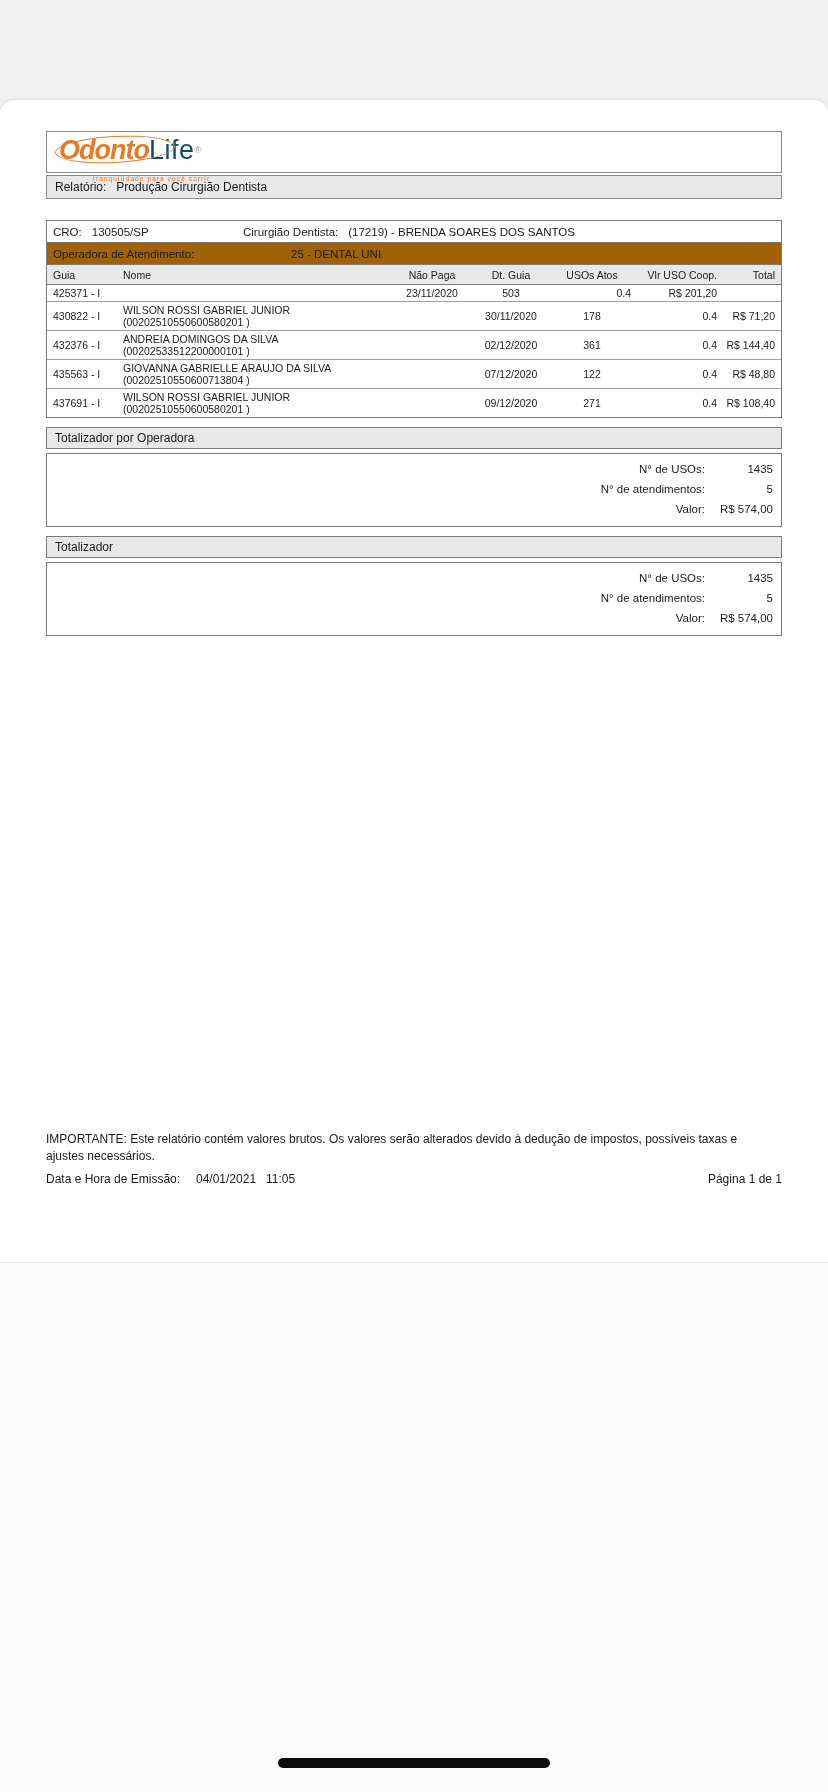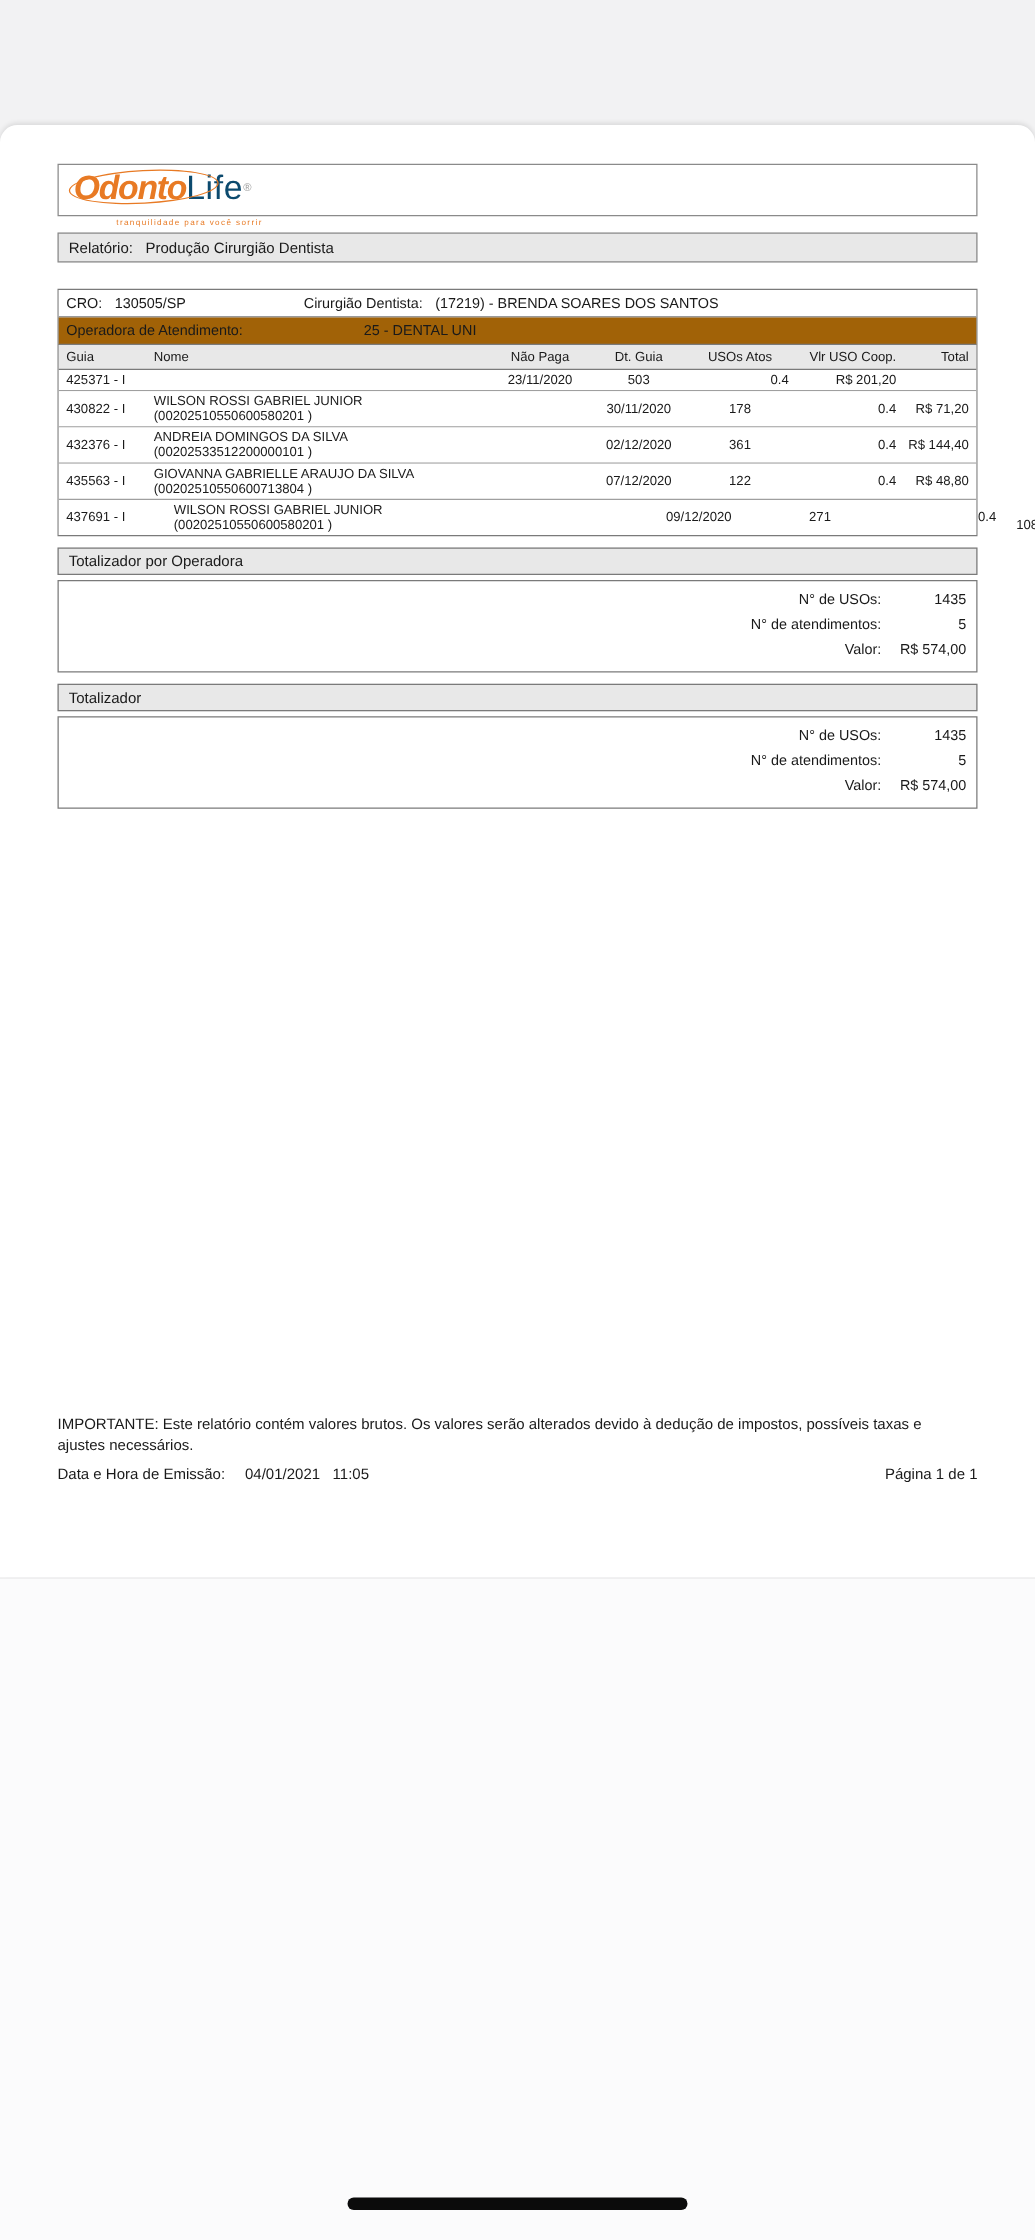--- a/index.html
+++ b/index.html
@@ -60,21 +60,21 @@
     position:absolute; left:34px; top:29px;
     font-size:6.5px; color:#E87A24; letter-spacing:1.1px; white-space:nowrap;
   }
 
   .bar {
     border:1px solid #8a8a8a;
     background:#e8e8e8;
     height:24px; line-height:22px;
     padding:0 8px;
     font-size:12px;
-    margin-top:13px;
+    margin-top:2px;
   }
   .bar .val { margin-left:10px; }
 
   
   .report-table { margin-top:21px; border:1px solid #7a7a7a; font-size:10.5px; }
   .meta-row {
     height:22px; display:flex; align-items:center;
     padding:0 6px; background:#ffffff; font-size:11.5px;
     border-bottom:1px solid #7a7a7a;
   }
@@ -92,21 +92,21 @@
     grid-template-columns:70px 272px 74px 84px 78px 86px 1fr;
     padding:0 6px;
     align-items:center;
   }
   .thead {
     background:#e8e8e8;
     border-bottom:1px solid #7a7a7a;
     height:20px;
   }
   .trow { border-bottom:1px solid #9f9f9f; padding-top:2px; padding-bottom:2px; background:#fff; }
-  .trow:last-child { border-bottom:none;gap:16px; }
+  .trow:last-child { border-bottom:none; }
   .c { line-height:12px; }
   .al { text-align:left; }
   .ac { text-align:center; }
   .ar { text-align:right; }
   .c.nome { padding-right:10px; }
 
   
   .tot-bar {
     margin-top:9px;
     border:1px solid #7a7a7a;

